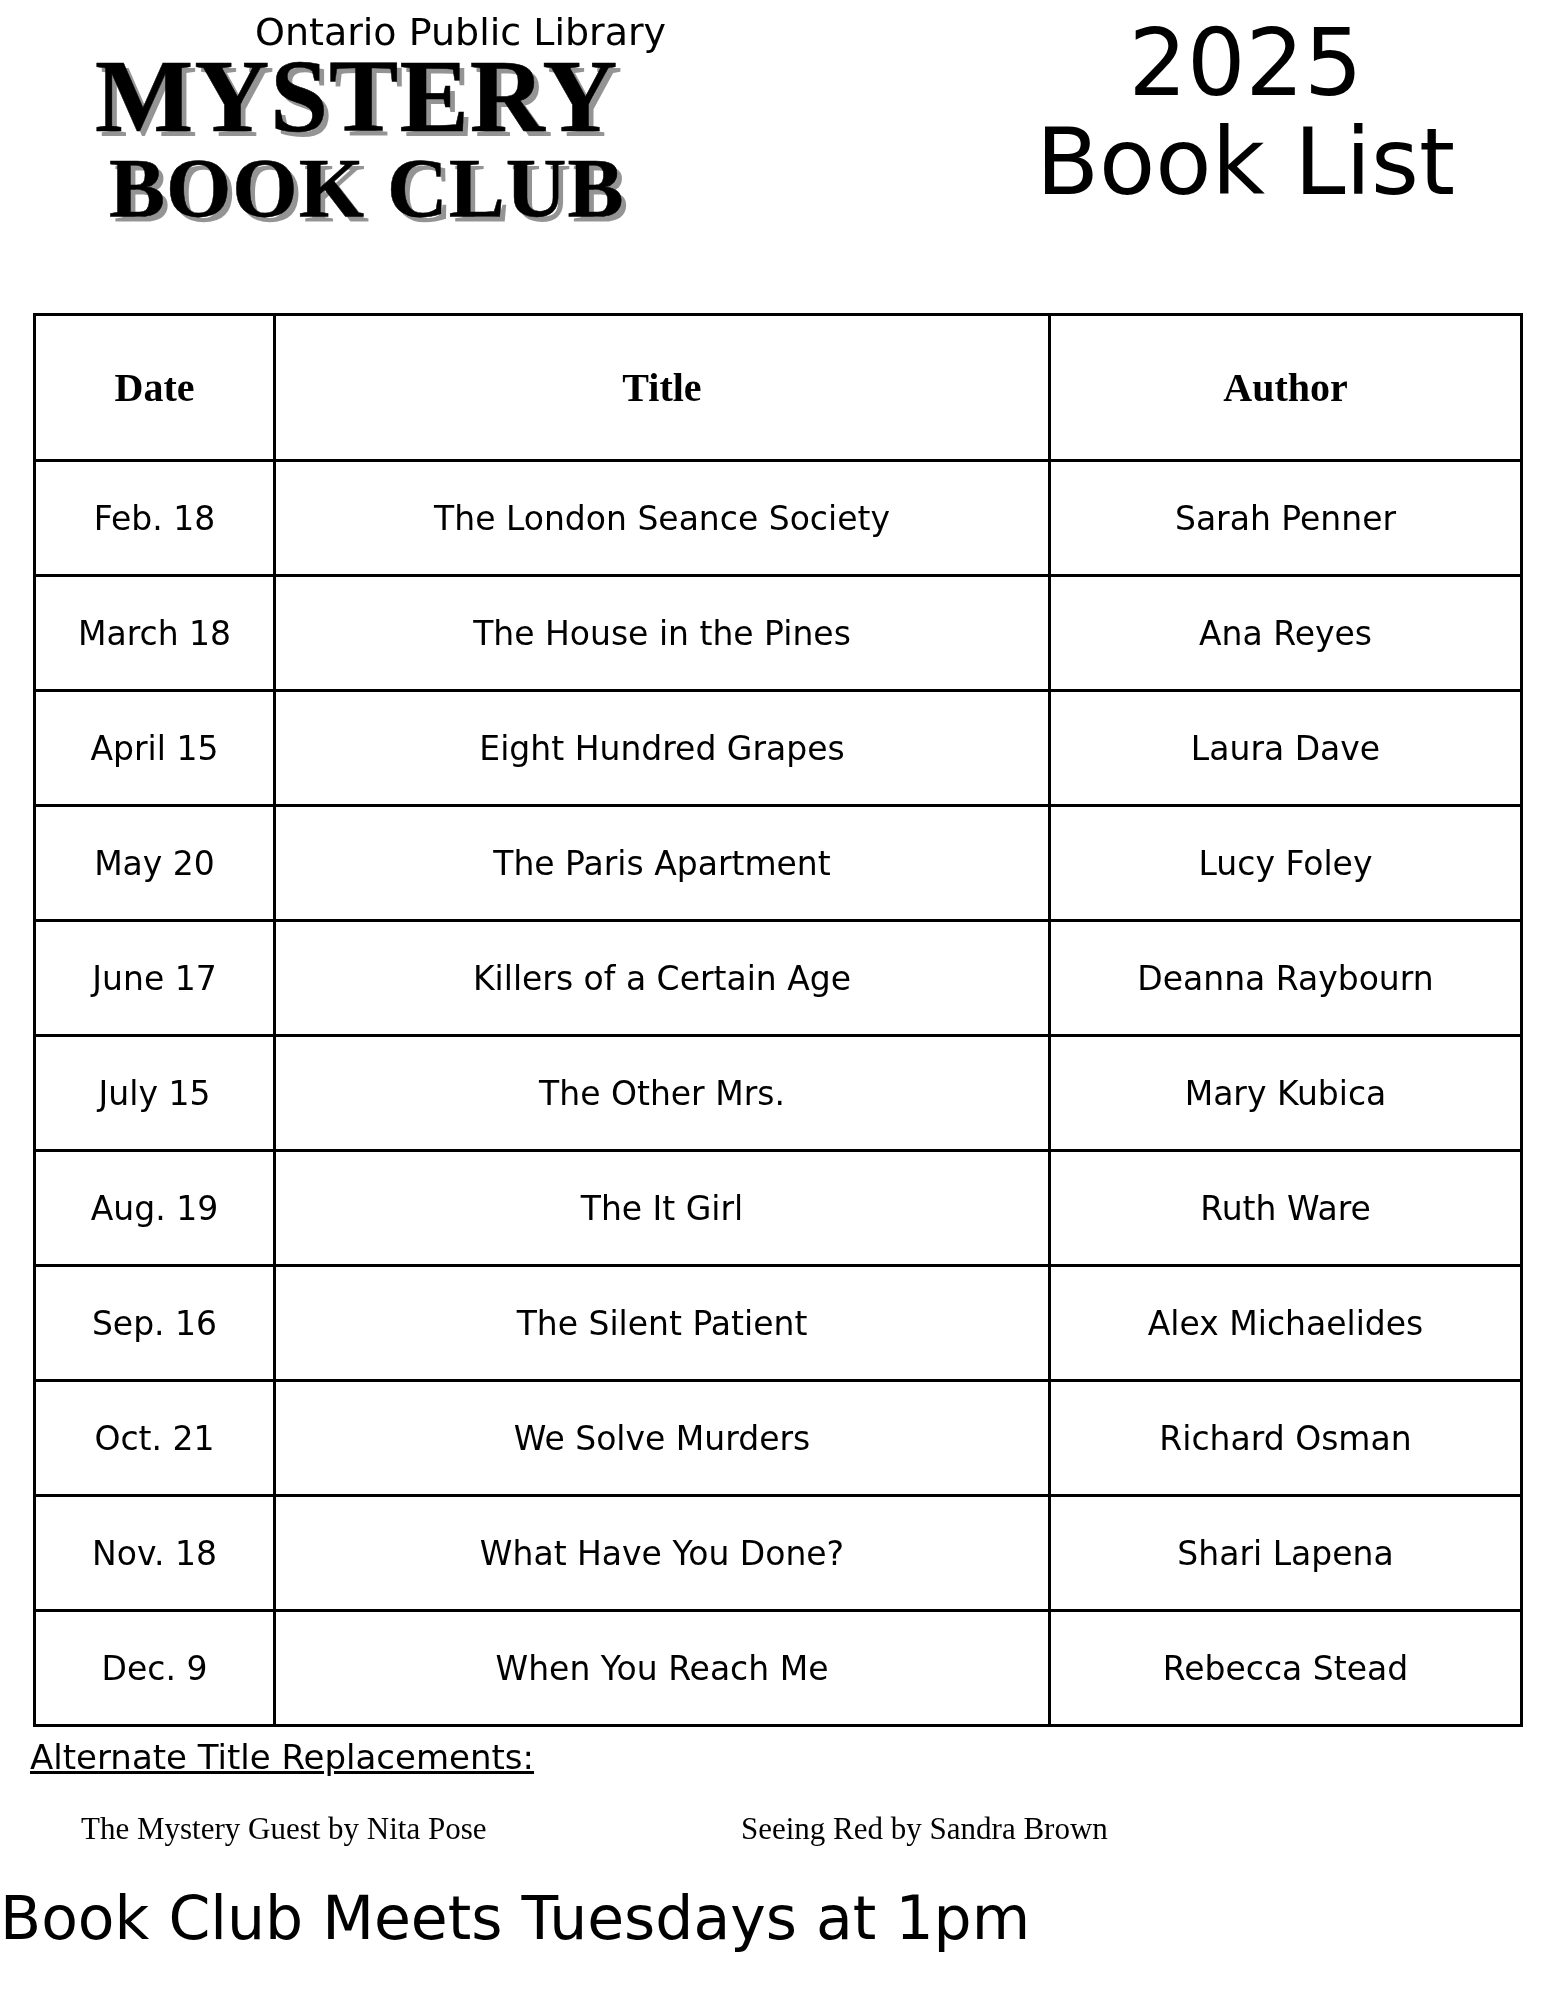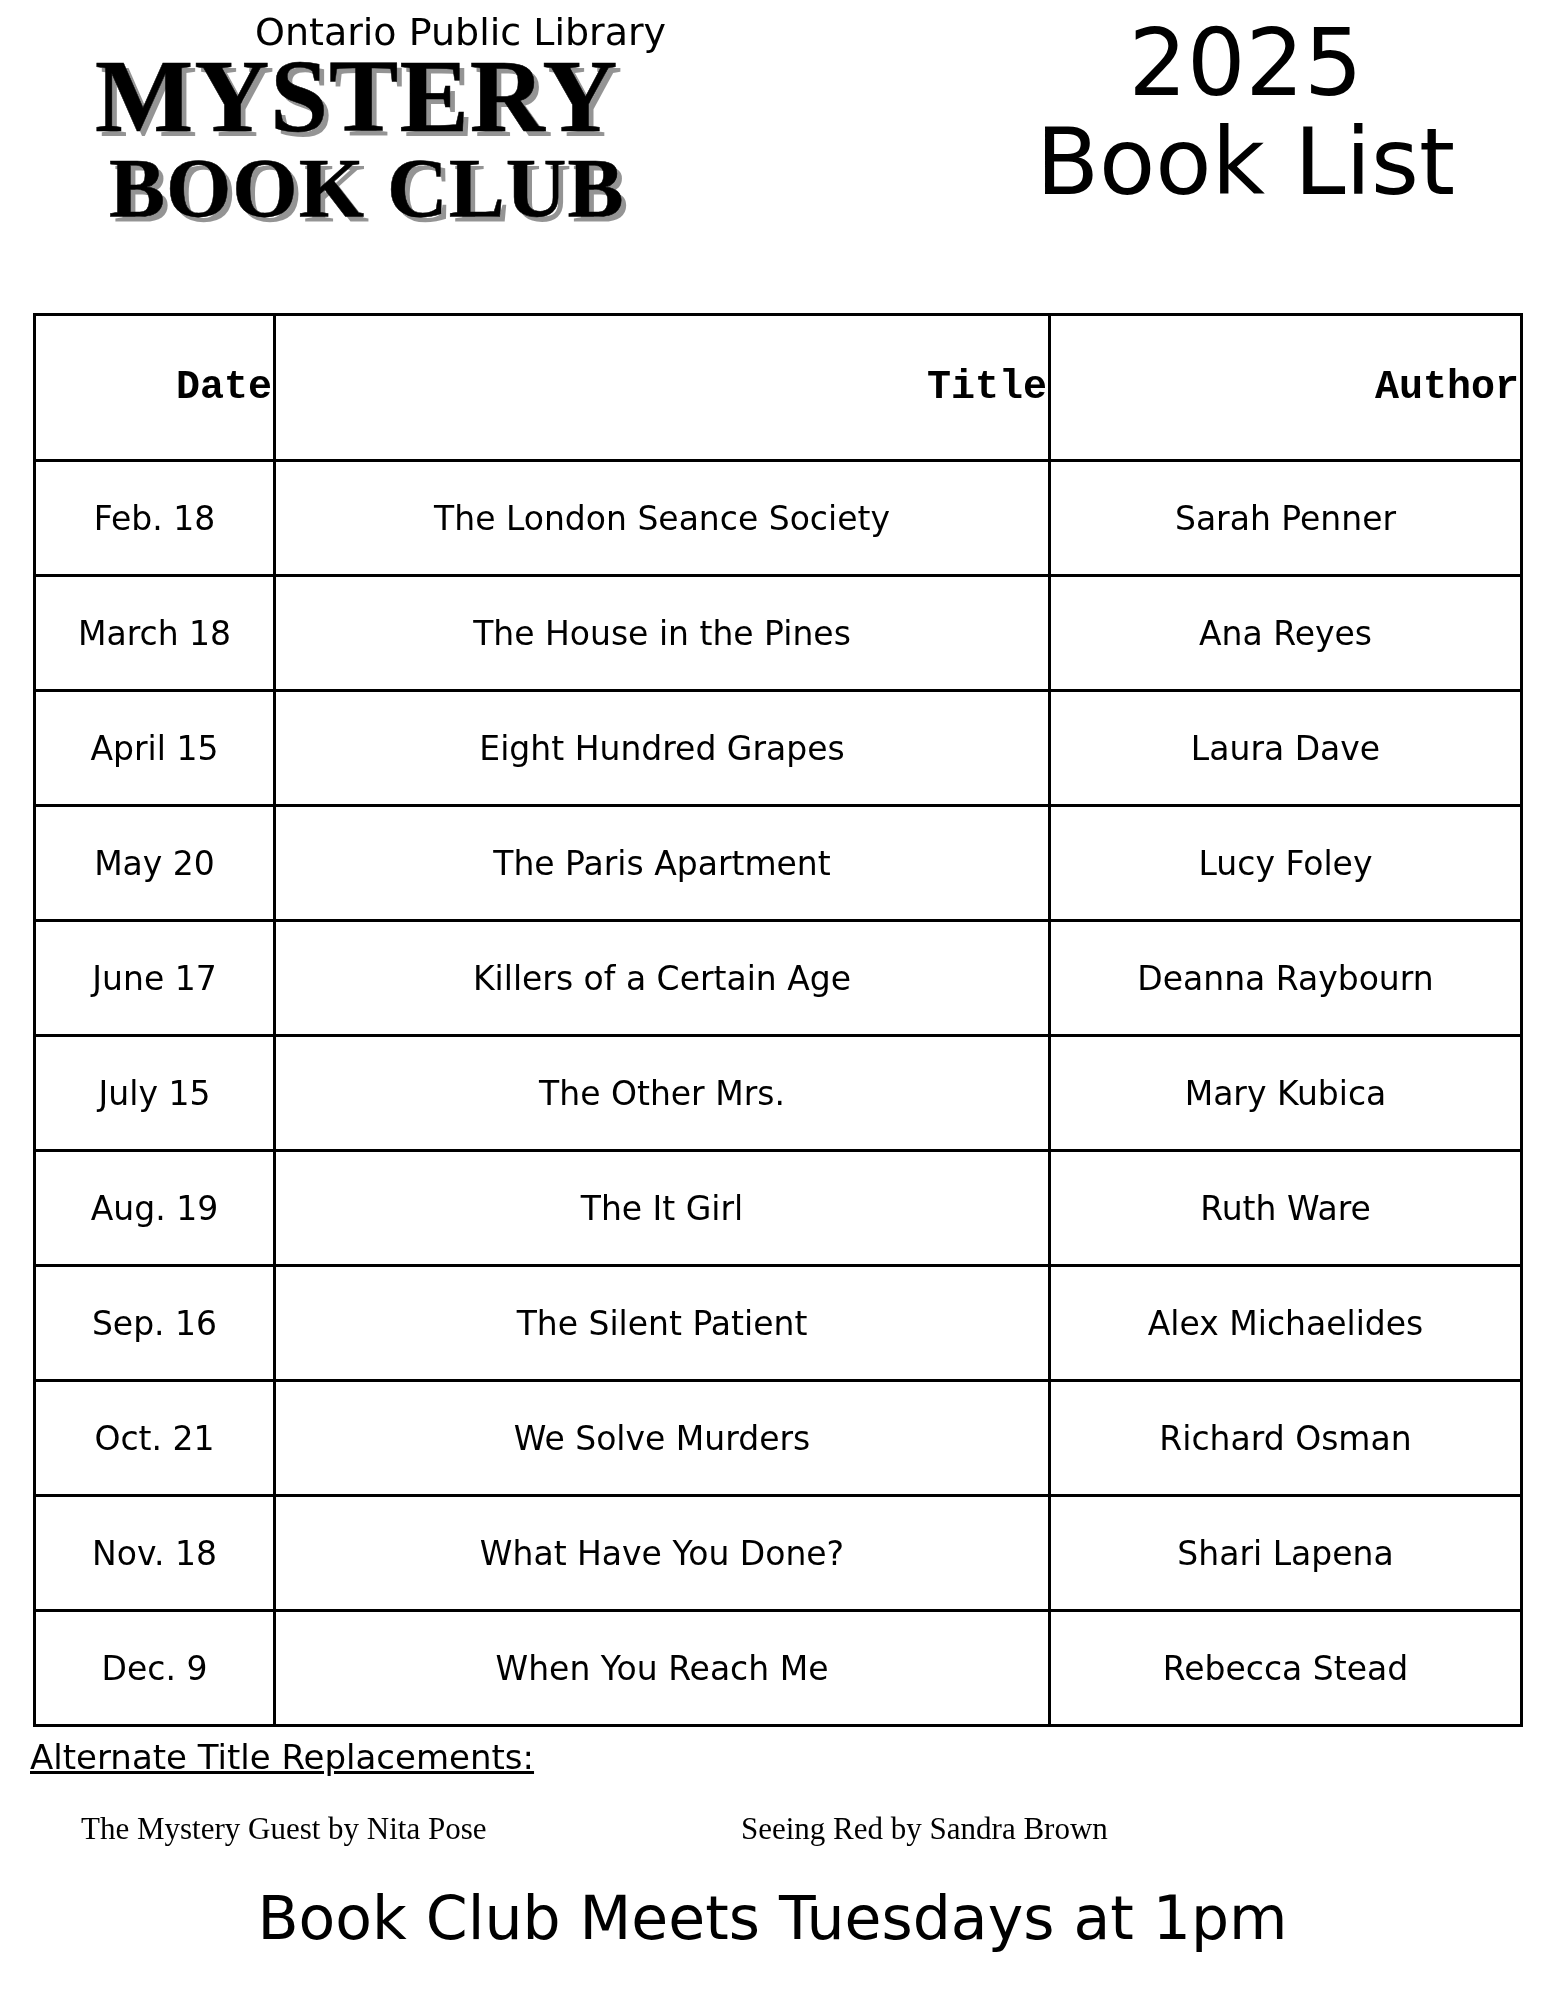--- a/index.html
+++ b/index.html
@@ -93,22 +93,21 @@
   }
   table.booktable td, table.booktable th {
     border: 3px solid #000;
     text-align: center;
     font-weight: normal;
   }
   table.booktable thead th {
     font-size: 40px;
     font-weight: bold;
     height: 146px;
-    font-family: Liberation Mono, monospace;
-    text-align: right;
+    font-family: Liberation Serif, serif;
   }
   table.booktable tbody td {
     font-size: 33px;
     height: 115px;
     font-family: "DejaVu Sans", sans-serif;
   }
   col.c-date { width: 240px; }
   col.c-title { width: 775px; }
   col.c-author { width: 472px; }
 
@@ -121,21 +120,20 @@
   }
   .alt-row {
     display: flex;
     margin-top: 34px;
     padding-left: 81px;
     font-family: "Liberation Serif", serif;
     font-size: 31px;
   }
   .alt-row .alt-item:first-child { width: 660px; }
   .meets {
-    text-align: center;
     font-size: 60px;
     margin-top: 36px;
     font-family: "DejaVu Sans", sans-serif;
   }
 </style>
 </head>
 <body>
 
 <div class="header">
   <div class="logo-block">

